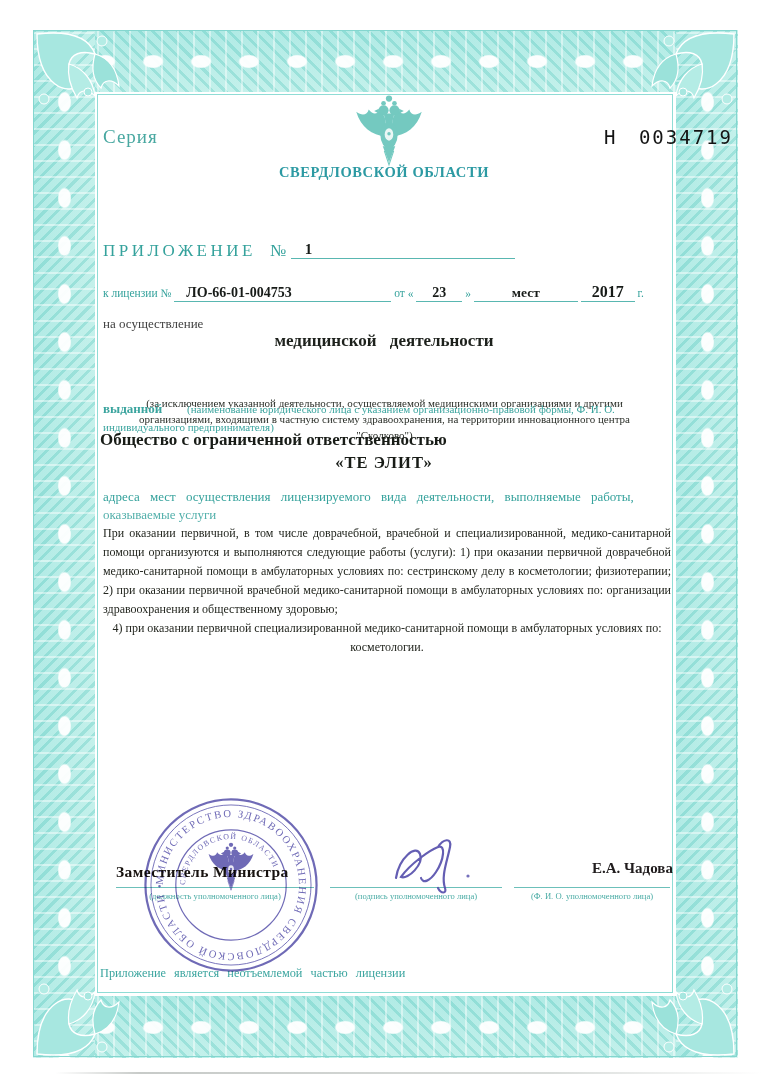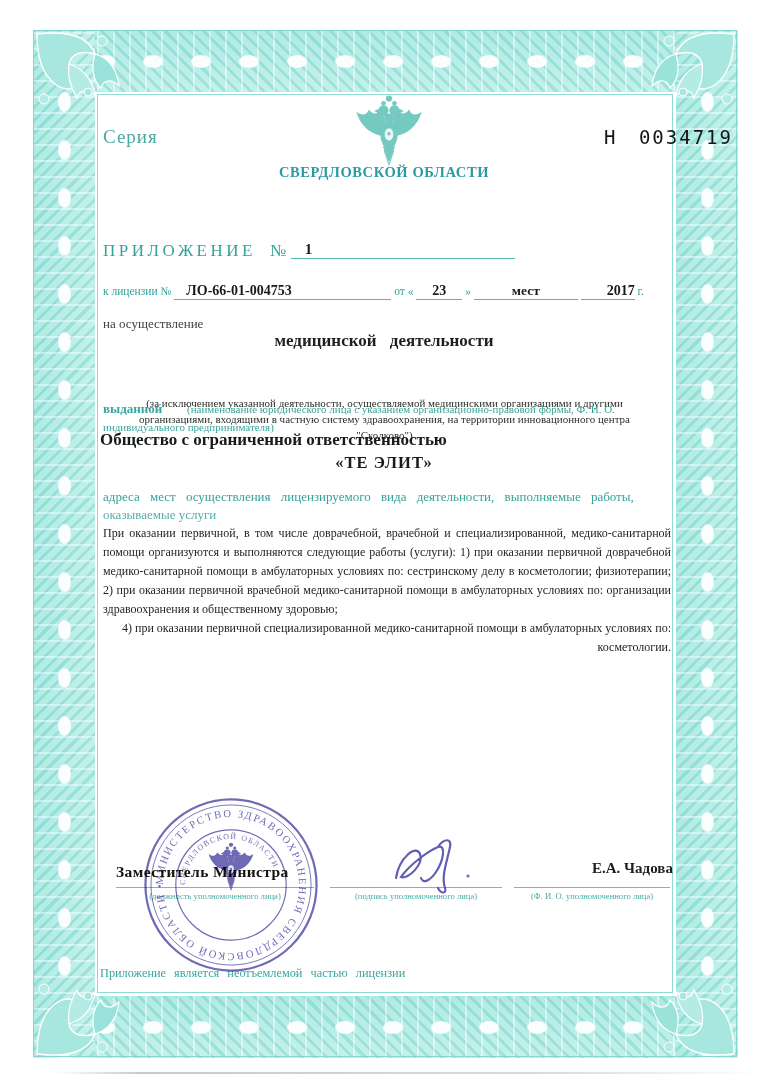--- a/index.html
+++ b/index.html
@@ -42,38 +42,38 @@
   #appendix-row .nsign{color:#35a29c;margin-left:10px;}
   .fill{display:inline-block;border-bottom:1.3px solid #59b7b1;color:#171b18;
       font-weight:bold;vertical-align:baseline;}
   #appendix-num{width:210px;font-size:15px;padding-left:14px;transform:translateY(-2px);}
   
   #license-row{left:103px;top:283px;font-size:11.5px;white-space:nowrap;}
   #license-row .tl{color:#35a29c;}
   #license-num{width:205px;font-size:14px;text-align:left;padding-left:12px;}
   #license-day{width:46px;font-size:14px;text-align:center;}
   #license-month{width:104px;font-size:13.5px;text-align:center;}
-  #license-year{width:54px;font-size:14px;text-align:right;}
+  #license-year{width:54px;font-size:16px;text-align:center;}
   #activity-intro{left:103px;top:316px;font-size:13px;color:#404040;}
   #activity-title{left:100px;top:331px;width:568px;text-align:center;font-weight:bold;
       font-size:17px;word-spacing:9px;color:#1d211c;}
   #activity-note{left:112px;top:352px;width:545px;text-align:center;font-size:11px;
       line-height:1.45;color:#2b2f29;margin-top:44px;}
   #issued-block{left:103px;top:399px;width:566px;font-size:11px;line-height:1.55;color:#3aa49e;}
   #issued-block .lbl{font-weight:bold;font-size:13px;margin-right:22px;}
   #org-line1{left:100px;top:430px;width:568px;text-align:left;font-weight:bold;
       font-size:17px;color:#181c17;}
   #org-line2{left:100px;top:453px;width:568px;text-align:center;font-weight:bold;
       font-size:16.5px;letter-spacing:1px;color:#181c17;}
   #addr-label1{left:103px;top:489px;width:570px;font-size:13px;word-spacing:7px;color:#35a29c;}
   #addr-label2{left:103px;top:507px;font-size:13px;color:#35a29c;opacity:.85;}
   #address-line{left:103px;top:505px;font-size:13.5px;font-weight:bold;color:#15130f;z-index:3;}
   #works-par{left:103px;top:524px;width:568px;font-size:12px;line-height:1.58;
       text-align:justify;color:#23261f;}
-  #works-par .p2{display:block;text-align:right;}
+  #works-par .p2{display:block;text-align:center;}
   
   #stamp{left:139px;top:793px;width:184px;height:184px;color:#4f49a6;opacity:.82;
       mix-blend-mode:multiply;z-index:5;}
   #position-title{left:116px;top:863px;font-size:15.5px;font-weight:600;letter-spacing:.4px;
       color:#17120f;z-index:4;}
   #signature{left:384px;top:834px;width:104px;height:64px;z-index:4;}
   #signer-name{left:592px;top:860px;font-size:15px;font-weight:600;color:#211d1e;}
   .sig-slot{position:absolute;top:869px;border-bottom:1.2px solid #6cc0ba;height:18px;z-index:2;}
   .sig-note{position:absolute;top:891px;font-size:8.6px;text-align:center;color:#48aba4;}
   #slot1{left:116px;width:198px;} #note1{left:110px;width:210px;}

